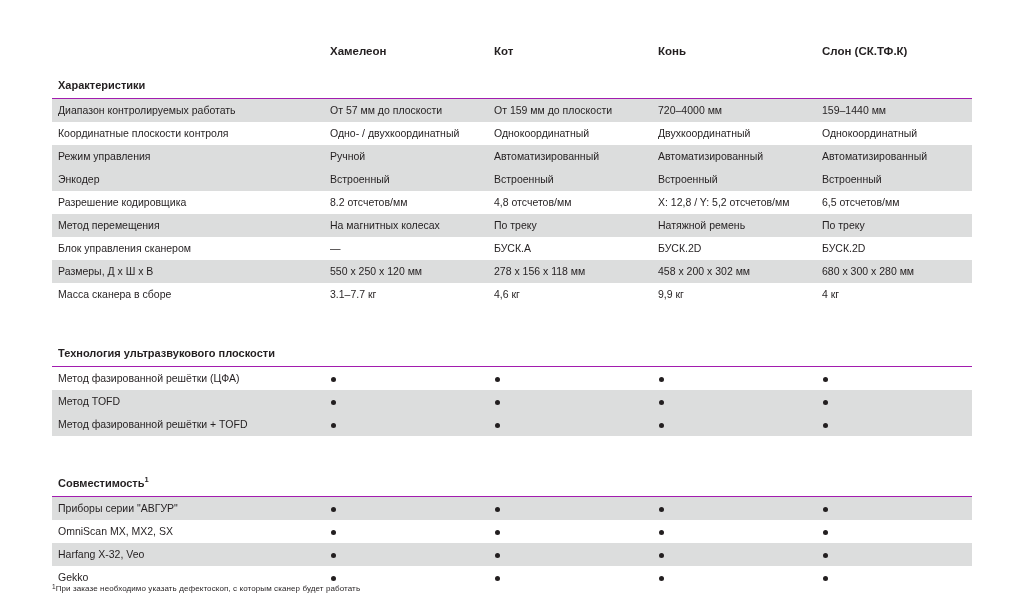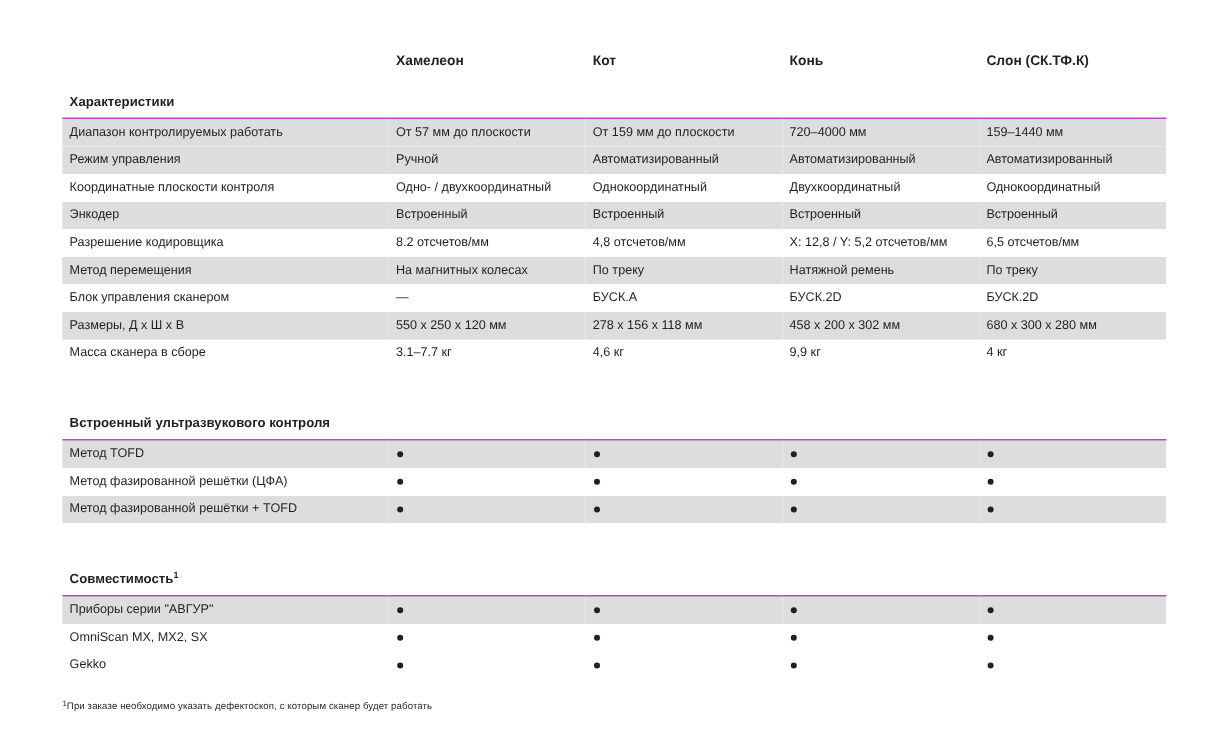--- a/index.html
+++ b/index.html
@@ -143,33 +143,33 @@
           <td></td>
         </tr>
 
         <tr class="data-row shade">
           <td>Диапазон контролируемых работать</td>
           <td>От 57 мм до плоскости</td>
           <td>От 159 мм до плоскости</td>
           <td>720–4000 мм</td>
           <td>159–1440 мм</td>
         </tr>
+        <tr class="data-row plain">
+          <td>Координатные плоскости контроля</td>
+          <td>Одно- / двухкоординатный</td>
+          <td>Однокоординатный</td>
+          <td>Двухкоординатный</td>
+          <td>Однокоординатный</td>
+        </tr>
         <tr class="data-row shade">
           <td>Режим управления</td>
           <td>Ручной</td>
           <td>Автоматизированный</td>
           <td>Автоматизированный</td>
           <td>Автоматизированный</td>
-        </tr>
-        <tr class="data-row plain">
-          <td>Координатные плоскости контроля</td>
-          <td>Одно- / двухкоординатный</td>
-          <td>Однокоординатный</td>
-          <td>Двухкоординатный</td>
-          <td>Однокоординатный</td>
         </tr>
         <tr class="data-row shade">
           <td>Энкодер</td>
           <td>Встроенный</td>
           <td>Встроенный</td>
           <td>Встроенный</td>
           <td>Встроенный</td>
         </tr>
         <tr class="data-row plain">
           <td>Разрешение кодировщика</td>
@@ -214,35 +214,35 @@
     <table class="spec">
       <colgroup>
           <col class="c0">
           <col class="c1">
           <col class="c2">
           <col class="c3">
           <col class="c4">
         </colgroup>
       <tbody>
         <tr class="section-row">
-          <td>Встроенный ультразвукового контроля</td>
-          <td></td>
-          <td></td>
-          <td></td>
-          <td></td>
+          <td>Технология ультразвукового плоскости</td>
+          <td></td>
+          <td></td>
+          <td></td>
+          <td></td>
+        </tr>
+        <tr class="data-row plain">
+          <td>Метод фазированной решётки (ЦФА)</td>
+          <td class="dotcell"><span class="dot"></span></td>
+          <td class="dotcell"><span class="dot"></span></td>
+          <td class="dotcell"><span class="dot"></span></td>
+          <td class="dotcell"><span class="dot"></span></td>
         </tr>
         <tr class="data-row shade">
           <td>Метод TOFD</td>
-          <td class="dotcell"><span class="dot"></span></td>
-          <td class="dotcell"><span class="dot"></span></td>
-          <td class="dotcell"><span class="dot"></span></td>
-          <td class="dotcell"><span class="dot"></span></td>
-        </tr>
-        <tr class="data-row plain">
-          <td>Метод фазированной решётки (ЦФА)</td>
           <td class="dotcell"><span class="dot"></span></td>
           <td class="dotcell"><span class="dot"></span></td>
           <td class="dotcell"><span class="dot"></span></td>
           <td class="dotcell"><span class="dot"></span></td>
         </tr>
         <tr class="data-row shade">
           <td>Метод фазированной решётки + TOFD</td>
           <td class="dotcell"><span class="dot"></span></td>
           <td class="dotcell"><span class="dot"></span></td>
           <td class="dotcell"><span class="dot"></span></td>
@@ -276,20 +276,27 @@
           <td class="dotcell"><span class="dot"></span></td>
           <td class="dotcell"><span class="dot"></span></td>
         </tr>
         <tr class="data-row plain">
           <td>OmniScan MX, MX2, SX</td>
           <td class="dotcell"><span class="dot"></span></td>
           <td class="dotcell"><span class="dot"></span></td>
           <td class="dotcell"><span class="dot"></span></td>
           <td class="dotcell"><span class="dot"></span></td>
         </tr>
+        <tr class="data-row shade">
+          <td>Harfang X-32, Veo</td>
+          <td class="dotcell"><span class="dot"></span></td>
+          <td class="dotcell"><span class="dot"></span></td>
+          <td class="dotcell"><span class="dot"></span></td>
+          <td class="dotcell"><span class="dot"></span></td>
+        </tr>
         <tr class="data-row plain">
           <td>Gekko</td>
           <td class="dotcell"><span class="dot"></span></td>
           <td class="dotcell"><span class="dot"></span></td>
           <td class="dotcell"><span class="dot"></span></td>
           <td class="dotcell"><span class="dot"></span></td>
         </tr>
       </tbody>
     </table>
 

